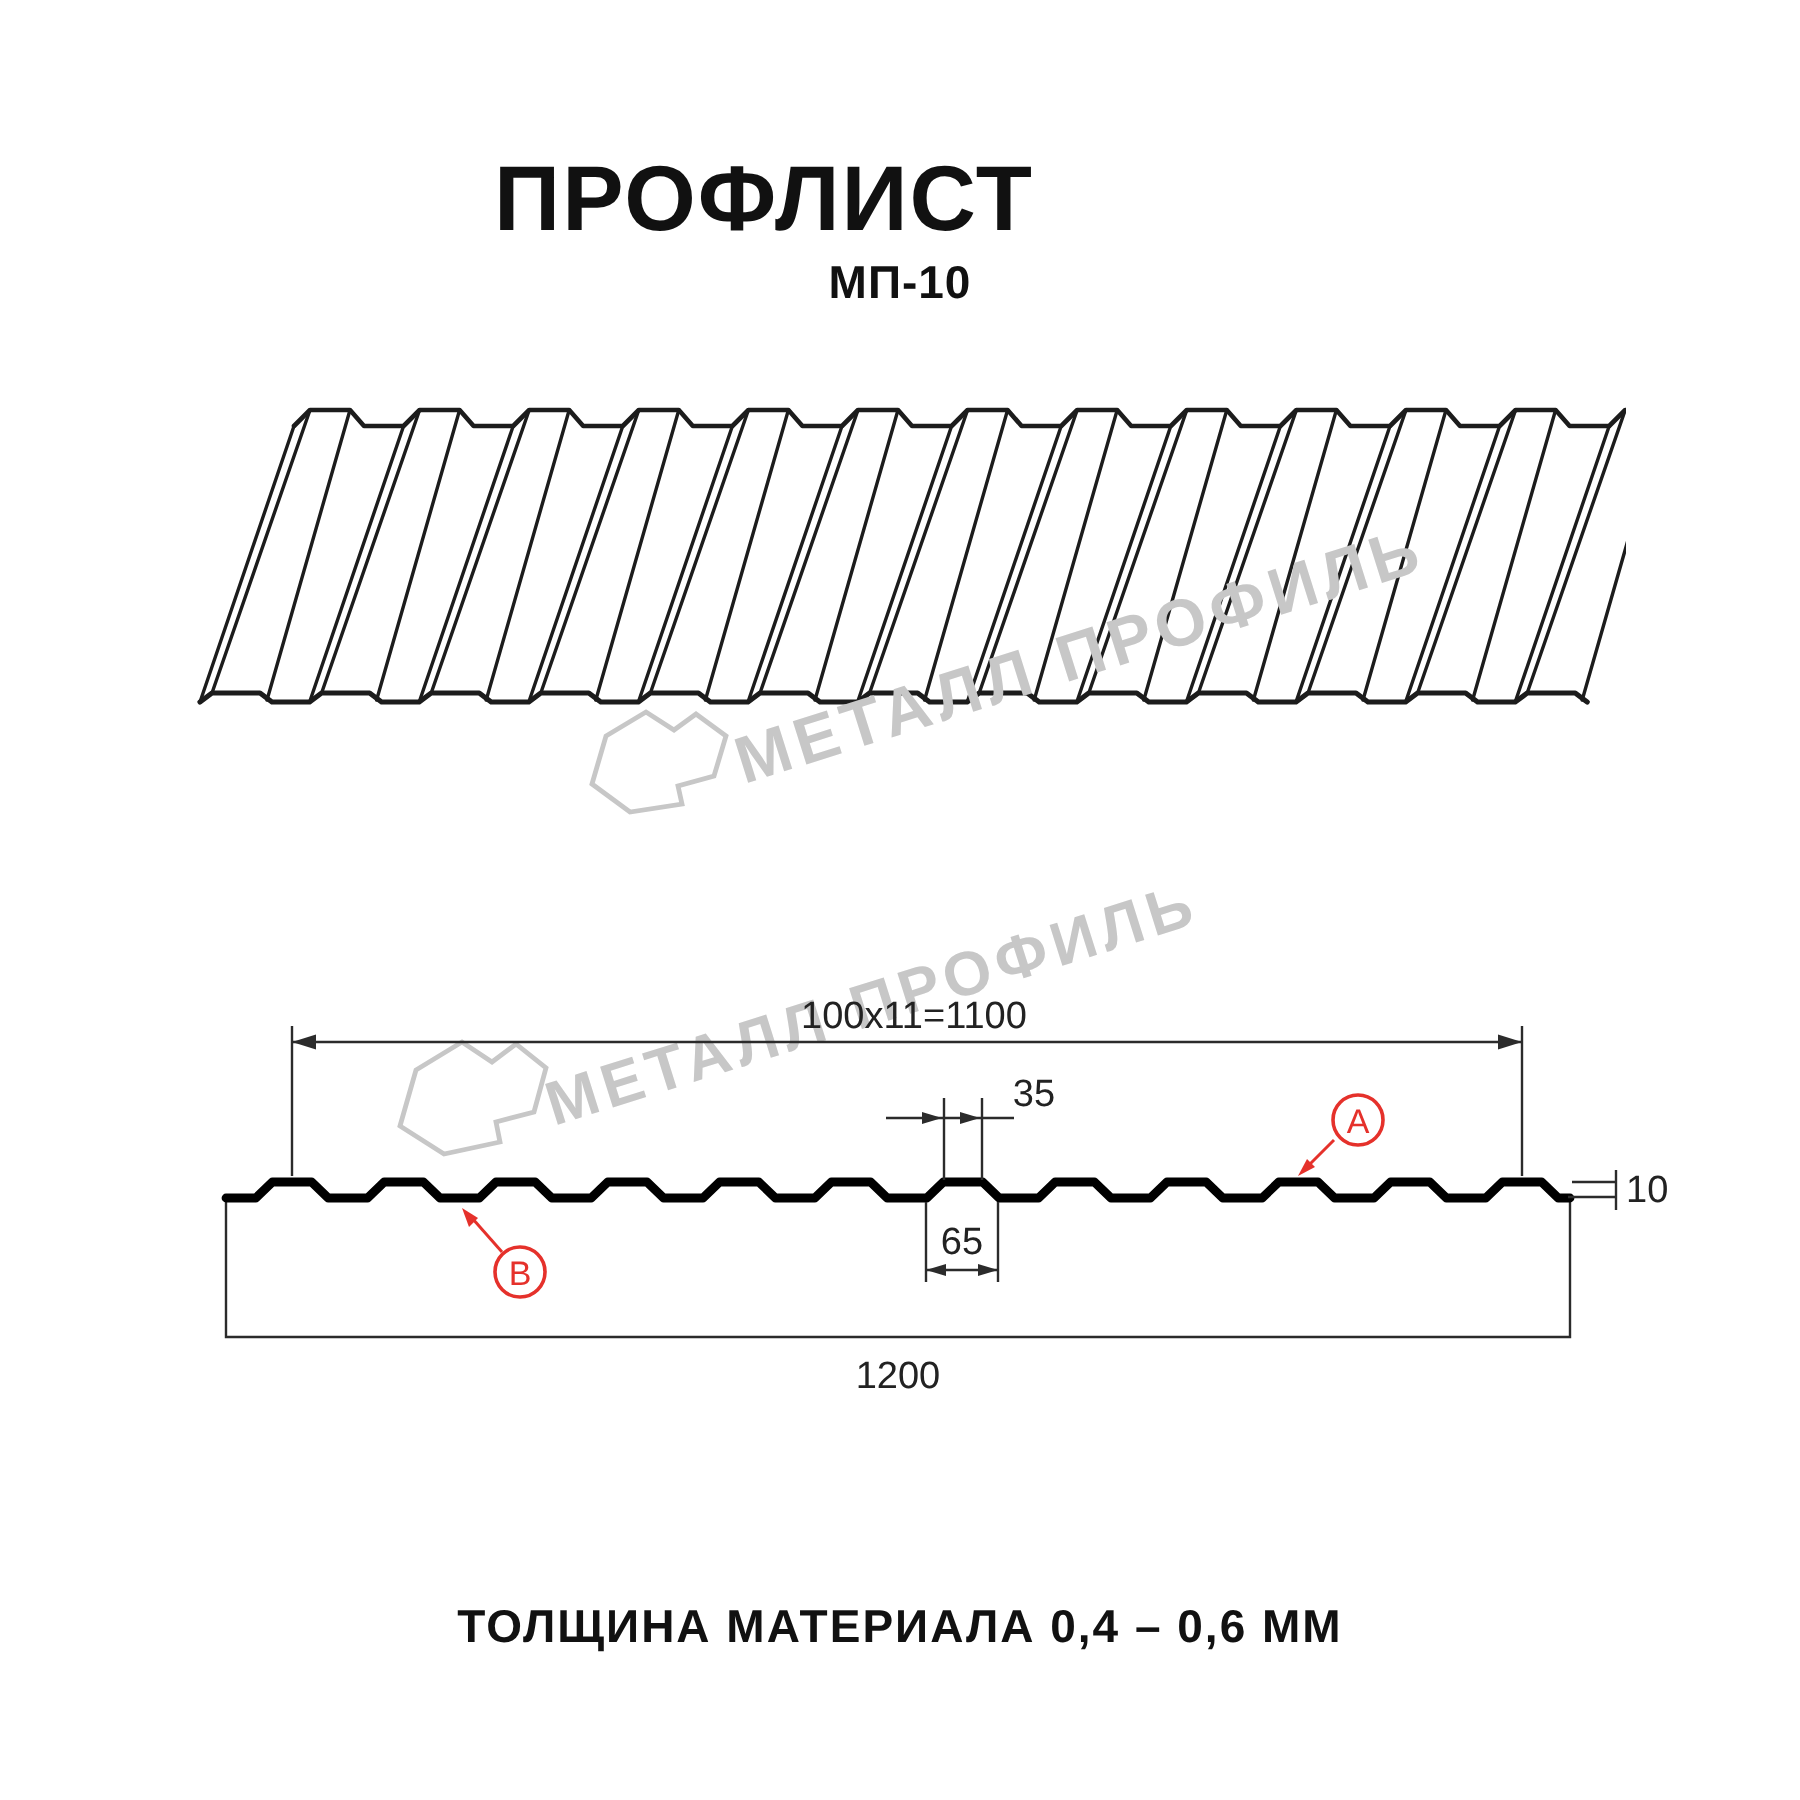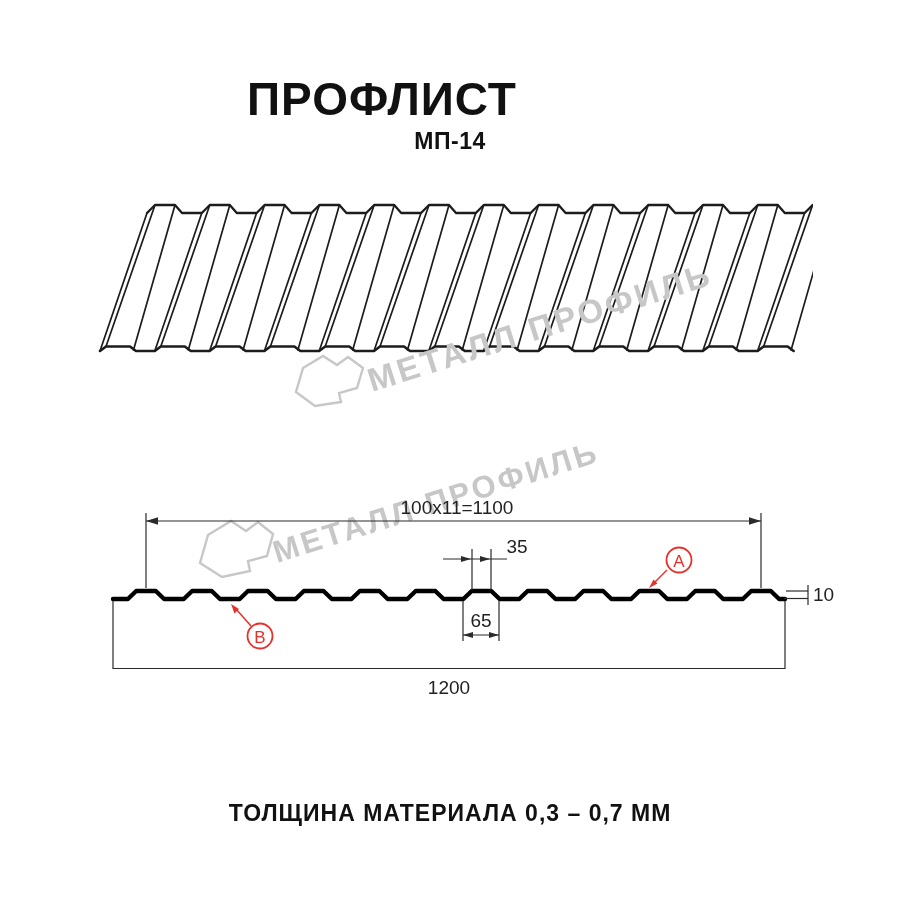--- a/index.html
+++ b/index.html
@@ -21,21 +21,21 @@
   }
   svg{position:absolute;left:0;top:0;}
   .thin{stroke:#2b2b2b;stroke-width:1.2;fill:none;}
   .dimtext{font-family:"Liberation Sans",sans-serif;font-size:19px;fill:#222;}
   .wm-text{font-family:"Liberation Sans",sans-serif;font-weight:700;letter-spacing:3px;}
 </style>
 </head>
 <body>
 
 <div class="page-title">ПРОФЛИСТ</div>
-<div class="page-subtitle">МП-14</div>
+<div class="page-subtitle">МП-10</div>
 
 <svg width="900" height="900" viewBox="0 0 900 900">
 
   <g id="sheet3d" stroke="#1c1c1c" fill="none" stroke-linejoin="round" stroke-linecap="round">
     <clipPath id="sheetClip">
         <rect x="96" y="196" width="717" height="162"></rect>
       </clipPath>
     <g clip-path="url(#sheetClip)">
       <path id="sheet-top-edge" stroke-width="2.3" d="M147 213 L155 205 L175 205 L182 213 L201.8 213 L209.8 205 L229.8 205 L236.8 213 L256.6 213 L264.6 205 L284.6 205 L291.6 213 L311.4 213 L319.4 205 L339.4 205 L346.4 213 L366.2 213 L374.2 205 L394.2 205 L401.2 213 L421 213 L429 205 L449 205 L456 213 L475.79999999999995 213 L483.79999999999995 205 L503.79999999999995 205 L510.79999999999995 213 L530.5999999999999 213 L538.5999999999999 205 L558.5999999999999 205 L565.5999999999999 213 L585.4 213 L593.4 205 L613.4 205 L620.4 213 L640.2 213 L648.2 205 L668.2 205 L675.2 213 L695 213 L703 205 L723 205 L730 213 L749.8 213 L757.8 205 L777.8 205 L784.8 213 L804.5999999999999 213 L812.5999999999999 205 L832.5999999999999 205 L839.5999999999999 213"></path>
       <path id="sheet-bottom-edge" stroke-width="2.6" d="M100 351 L106 346.5 L130 346.5 L136 351 L154.8 351 L160.8 346.5 L184.8 346.5 L190.8 351 L209.6 351 L215.6 346.5 L239.6 346.5 L245.6 351 L264.4 351 L270.4 346.5 L294.4 346.5 L300.4 351 L319.2 351 L325.2 346.5 L349.2 346.5 L355.2 351 L374 351 L380 346.5 L404 346.5 L410 351 L428.79999999999995 351 L434.79999999999995 346.5 L458.79999999999995 346.5 L464.79999999999995 351 L483.59999999999997 351 L489.59999999999997 346.5 L513.5999999999999 346.5 L519.5999999999999 351 L538.4 351 L544.4 346.5 L568.4 346.5 L574.4 351 L593.2 351 L599.2 346.5 L623.2 346.5 L629.2 351 L648 351 L654 346.5 L678 346.5 L684 351 L702.8 351 L708.8 346.5 L732.8 346.5 L738.8 351 L757.5999999999999 351 L763.5999999999999 346.5 L787.5999999999999 346.5 L793.5999999999999 351"></path>
@@ -145,13 +145,13 @@
     <g stroke="#e5312b" fill="none" stroke-width="1.8">
       <circle cx="260" cy="636" r="12.5"></circle>
       <line x1="251" y1="626" x2="236" y2="609" stroke-width="1.5"></line>
       <polygon fill="#e5312b" stroke="none" points="231,604 239,609 234.5,613.5"></polygon>
       <text x="260" y="642.5" text-anchor="middle" font-size="17" font-family="Liberation Sans, sans-serif" fill="#e5312b" stroke="none">B</text>
     </g>
 
   </g>
 </svg>
 
-<div class="footer-note">ТОЛЩИНА МАТЕРИАЛА 0,3 – 0,7 ММ</div>
+<div class="footer-note">ТОЛЩИНА МАТЕРИАЛА 0,4 – 0,6 ММ</div>
 
 </body></html>

